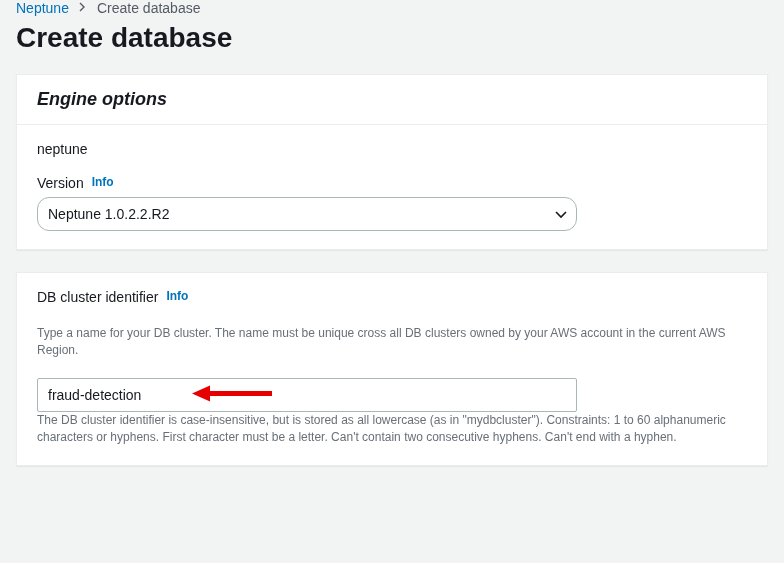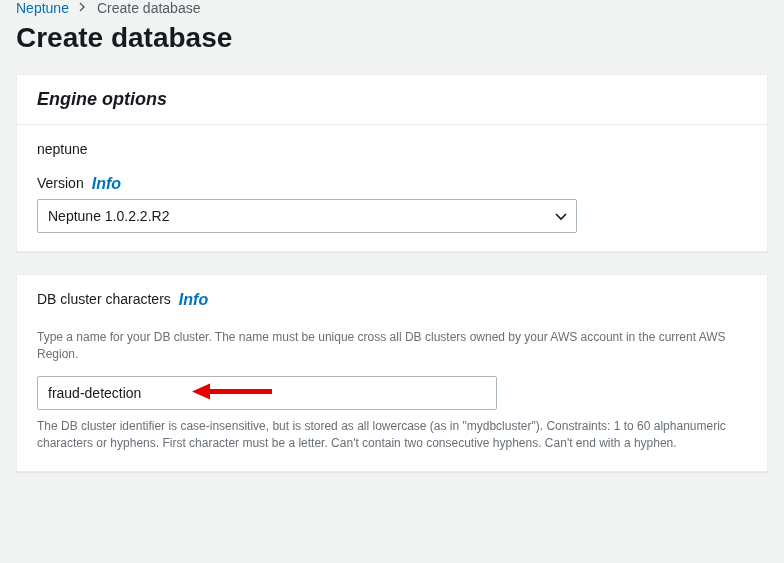--- a/index.html
+++ b/index.html
@@ -68,35 +68,34 @@
     font-size: 14px;
     margin-bottom: 18px;
   }
   .row-label {
     display: flex;
     gap: 8px;
     margin-bottom: 6px;
   }
   .info-link {
     color: #0073bb;
-    font-size: 16px;
+    font-size: 12px;
     font-weight: 700;
     text-decoration: none;
-    font-style: italic;
   }
   .select {
     position: relative;
     width: 540px;
     max-width: 100%;
   }
   .select select, .select-box {
     width: 100%;
     height: 34px;
     border: 1px solid #aab7b8;
-    border-radius: 2px;
+    border-radius: 12px;
     background: #fff;
     padding: 0 36px 0 10px;
     font-size: 14px;
     color: #16191f;
     appearance: none;
     -webkit-appearance: none;
     line-height: 32px;
   }
   .select .caret {
     position: absolute;
@@ -117,23 +116,23 @@
     height: 34px;
     border: 1px solid #aab7b8;
     border-radius: 2px;
     padding: 0 10px;
     font-size: 14px;
     color: #16191f;
     background: #fff;
   }
   .input-wrap {
     position: relative;
-    width: 460px;
+    width: 540px;
     max-width: 100%;
-    margin-top: 12px;
+    margin-top: 18px;
   }
   
   .annotation-arrow {
     position: absolute;
     left: 155px;
     top: 50%;
     transform: translateY(-50%);
     pointer-events: none;
   }
 </style>
@@ -172,32 +171,32 @@
               <path d="M1 1 L6 6 L11 1" stroke="#16191f" stroke-width="1.6" fill="none"></path>
             </svg>
         </span>
       </div>
     </div>
   </section>
 
   <section class="panel">
     <div class="panel-body">
       <div class="row-label">
-        <span>DB cluster characters</span>
+        <span>DB cluster identifier</span>
         <a href="#" class="info-link">Info</a>
       </div>
       <div class="help">Type a name for your DB cluster. The name must be unique cross all DB clusters owned by your AWS account in the current AWS Region.</div>
 
       <div class="input-wrap">
         <input type="text" class="text-input" value="fraud-detection" style="">
         <span class="annotation-arrow">
           <svg width="80" height="20" viewBox="0 0 80 20">
             <line x1="80" y1="10" x2="14" y2="10" stroke="#e60000" stroke-width="5"></line>
             <polygon points="0,10 18,2 18,18" fill="#e60000"></polygon>
           </svg>
         </span>
       </div>
 
-      <div class="help" style="margin-top:8px;">The DB cluster identifier is case-insensitive, but is stored as all lowercase (as in "mydbcluster"). Constraints: 1 to 60 alphanumeric characters or hyphens. First character must be a letter. Can't contain two consecutive hyphens. Can't end with a hyphen.</div>
+      <div class="help" style="margin-top:0;">The DB cluster identifier is case-insensitive, but is stored as all lowercase (as in "mydbcluster"). Constraints: 1 to 60 alphanumeric characters or hyphens. First character must be a letter. Can't contain two consecutive hyphens. Can't end with a hyphen.</div>
     </div>
   </section>
 
 </div>
 
 </body></html>

